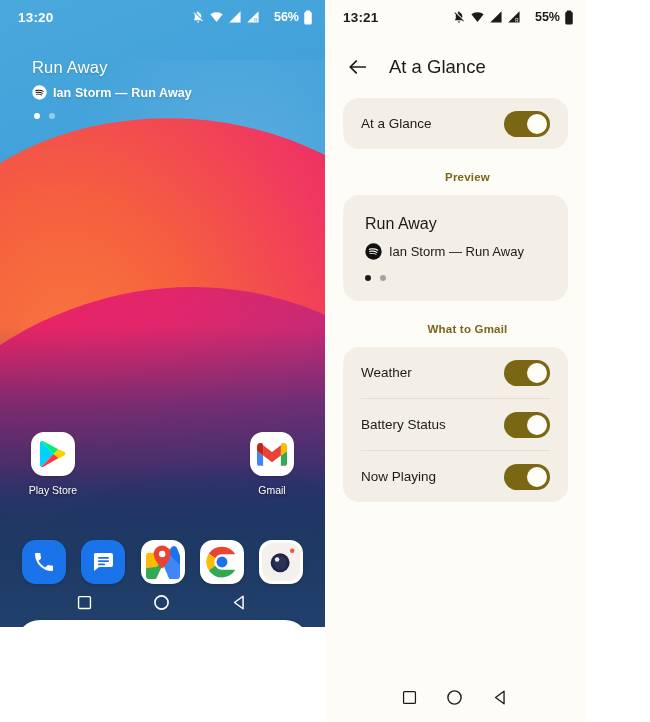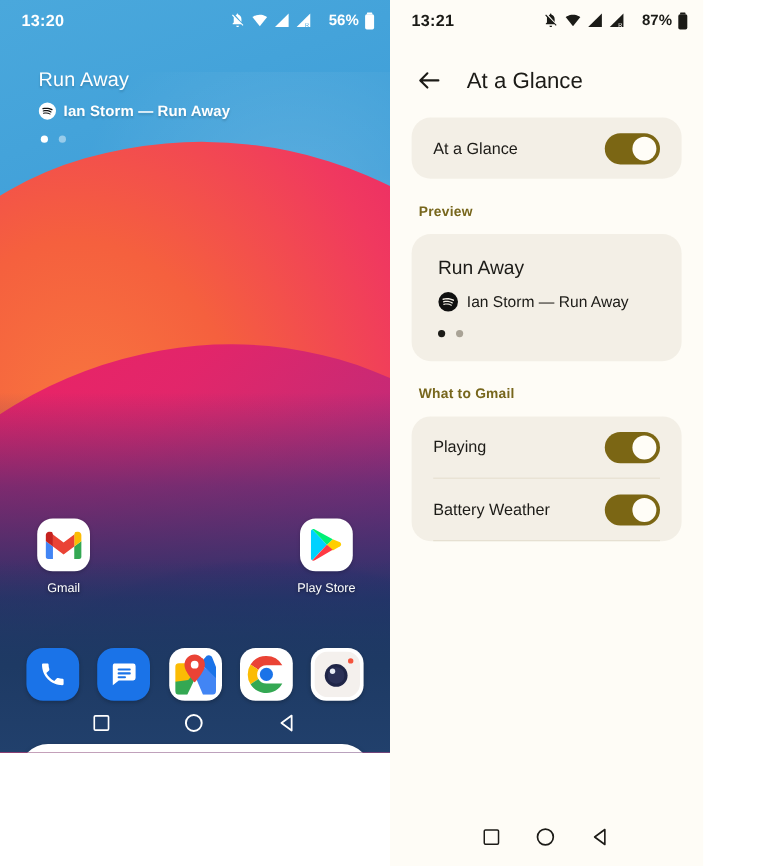--- a/index.html
+++ b/index.html
@@ -151,21 +151,21 @@
   .row {
     display: flex; align-items: center; justify-content: space-between;
     padding: 0 18px;
     height: 51px;
   }
   .row-label { font-size: 13.5px; color: #1c1b17; }
   .divider { height: 1px; background: #e6e0d2; margin: 0 18px; }
 
   .section-label {
     font-size: 11.5px; color: #77661c; font-weight: 700;
-    padding: 22px 0 0 24px; letter-spacing: .2px;
+    padding: 22px 0 0 24px; letter-spacing: .2px; text-align: center;
   }
 
   .preview-card {
     background: #f3efe6;
     border-radius: 16px;
     margin: 12px 18px 0 18px;
     padding: 20px 22px 20px 22px;
   }
   .pv-title { font-size: 16px; color: #1c1b17; }
   .pv-sub { display: flex; align-items: center; gap: 7px; margin-top: 10px; }
@@ -248,40 +248,40 @@
       </div>
       <div class="dots">
         <div class="dot"></div>
         <div class="dot inactive"></div>
       </div>
     </div>
 
     <div class="app-row top">
       <div class="app">
         <div class="app-icon">
+          <svg width="26" height="28" viewBox="0 0 26 28">
+            <path fill="#00d2ff" d="M1.2 1.1C.5 1.5 0 2.3 0 3.3v21.4c0 1 .5 1.8 1.2 2.2L13.4 14z"></path>
+            <path fill="#ffce00" d="M18.3 9.3 13.4 14l4.9 4.7 6.1-3.5c1.2-.7 1.2-2.7 0-3.4z"></path>
+            <path fill="#ff3a44" d="M1.2 27c.6.3 1.4.3 2.2-.2l14.9-8.6L13.4 14z"></path>
+            <path fill="#00f076" d="M3.4 1.3C2.6.8 1.8.8 1.2 1.1L13.4 14l4.9-4.7z"></path>
+          </svg>
+        </div>
+        <div class="app-label">Play Store</div>
+      </div>
+      <div class="app">
+        <div class="app-icon">
           <svg width="30" height="23" viewBox="0 0 48 36">
             <path fill="#4285f4" d="M3.3 36h6.5V19.6L0 12.2v20.5C0 34.5 1.5 36 3.3 36z"></path>
             <path fill="#34a853" d="M38.2 36h6.5c1.8 0 3.3-1.5 3.3-3.3V12.2l-9.8 7.4z"></path>
             <path fill="#fbbc04" d="M38.2 3.3v16.3L48 12.2V4.9c0-4.5-5.2-7.1-8.8-4.4z"></path>
             <path fill="#ea4335" d="M9.8 19.6V3.3L24 14l14.2-10.7v16.3L24 30.2z"></path>
             <path fill="#c5221f" d="M0 4.9v7.3l9.8 7.4V3.3L8.8.5C5.2-2.2 0 .4 0 4.9z"></path>
           </svg>
         </div>
         <div class="app-label">Gmail</div>
-      </div>
-      <div class="app">
-        <div class="app-icon">
-          <svg width="26" height="28" viewBox="0 0 26 28">
-            <path fill="#00d2ff" d="M1.2 1.1C.5 1.5 0 2.3 0 3.3v21.4c0 1 .5 1.8 1.2 2.2L13.4 14z"></path>
-            <path fill="#ffce00" d="M18.3 9.3 13.4 14l4.9 4.7 6.1-3.5c1.2-.7 1.2-2.7 0-3.4z"></path>
-            <path fill="#ff3a44" d="M1.2 27c.6.3 1.4.3 2.2-.2l14.9-8.6L13.4 14z"></path>
-            <path fill="#00f076" d="M3.4 1.3C2.6.8 1.8.8 1.2 1.1L13.4 14l4.9-4.7z"></path>
-          </svg>
-        </div>
-        <div class="app-label">Play Store</div>
       </div>
     </div>
 
     <div class="app-row dock">
       <div class="app">
         <div class="app-icon icon-blue sq">
           <svg width="24" height="24" viewBox="0 0 24 24">
             <path fill="#fff" d="M6.6 10.8c1.4 2.8 3.8 5.1 6.6 6.6l2.2-2.2c.3-.3.7-.4 1-.2 1.1.4 2.4.6 3.6.6.6 0 1 .5 1 1V20c0 .6-.4 1-1 1C10.6 21 3 13.4 3 4c0-.6.5-1 1-1h3.5c.6 0 1 .4 1 1 0 1.3.2 2.5.6 3.6.1.4 0 .8-.2 1.1z"></path>
           </svg>
         </div>
@@ -382,21 +382,21 @@
           <path fill="#1b1b17" d="M12 20.5 22.5 7.3C22.2 7 18.3 3.8 12 3.8S1.8 7 1.5 7.3L12 20.5z"></path>
           <circle cx="20" cy="14" r="1.6" fill="#fefcf6"></circle>
         </svg>
         <svg width="14" height="14" viewBox="0 0 24 24">
           <path fill="#1b1b17" d="M2 21.5 21.5 2v19.5z"></path>
         </svg>
         <svg width="14" height="14" viewBox="0 0 24 24">
           <path fill="#1b1b17" d="M2 21.5 21.5 2v19.5z"></path>
           <text x="14" y="21" font-size="8" fill="#fefcf6" font-family="Liberation Sans, sans-serif">R</text>
         </svg>
-        <div class="pct">87%</div>
+        <div class="pct">55%</div>
         <svg width="10" height="15" viewBox="0 0 12 20">
           <rect x="3" y="0.6" width="6" height="2" rx="0.7" fill="#1b1b17"></rect>
           <rect x="1" y="2.4" width="10" height="17" rx="2" fill="#1b1b17"></rect>
         </svg>
       </div>
     </div>
 
     <div class="r-appbar">
       <span class="back-arrow">
         <svg width="22" height="22" viewBox="0 0 24 24">
@@ -427,33 +427,39 @@
       </div>
       <div class="pv-dots">
         <div class="pdot"></div>
         <div class="pdot inactive"></div>
       </div>
     </div>
 
     <div class="section-label">What to Gmail</div>
     <div class="card">
       <div class="row">
-        <div class="row-label">Playing</div>
+        <div class="row-label">Weather</div>
         <div class="toggle">
           <div class="knob"></div>
         </div>
       </div>
       <div class="divider"></div>
       <div class="row">
-        <div class="row-label">Battery Weather</div>
+        <div class="row-label">Battery Status</div>
         <div class="toggle">
           <div class="knob"></div>
         </div>
       </div>
       <div class="divider"></div>
+      <div class="row">
+        <div class="row-label">Now Playing</div>
+        <div class="toggle">
+          <div class="knob"></div>
+        </div>
+      </div>
     </div>
 
     <div class="r-navbar">
       <svg width="15" height="15" viewBox="0 0 24 24">
         <rect x="2.5" y="2.5" width="19" height="19" rx="1.6" fill="none" stroke="#1c1b17" stroke-width="2"></rect>
       </svg>
       <svg width="17" height="17" viewBox="0 0 24 24">
         <circle cx="12" cy="12" r="9.3" fill="none" stroke="#1c1b17" stroke-width="2"></circle>
       </svg>
       <svg width="17" height="17" viewBox="0 0 24 24">

